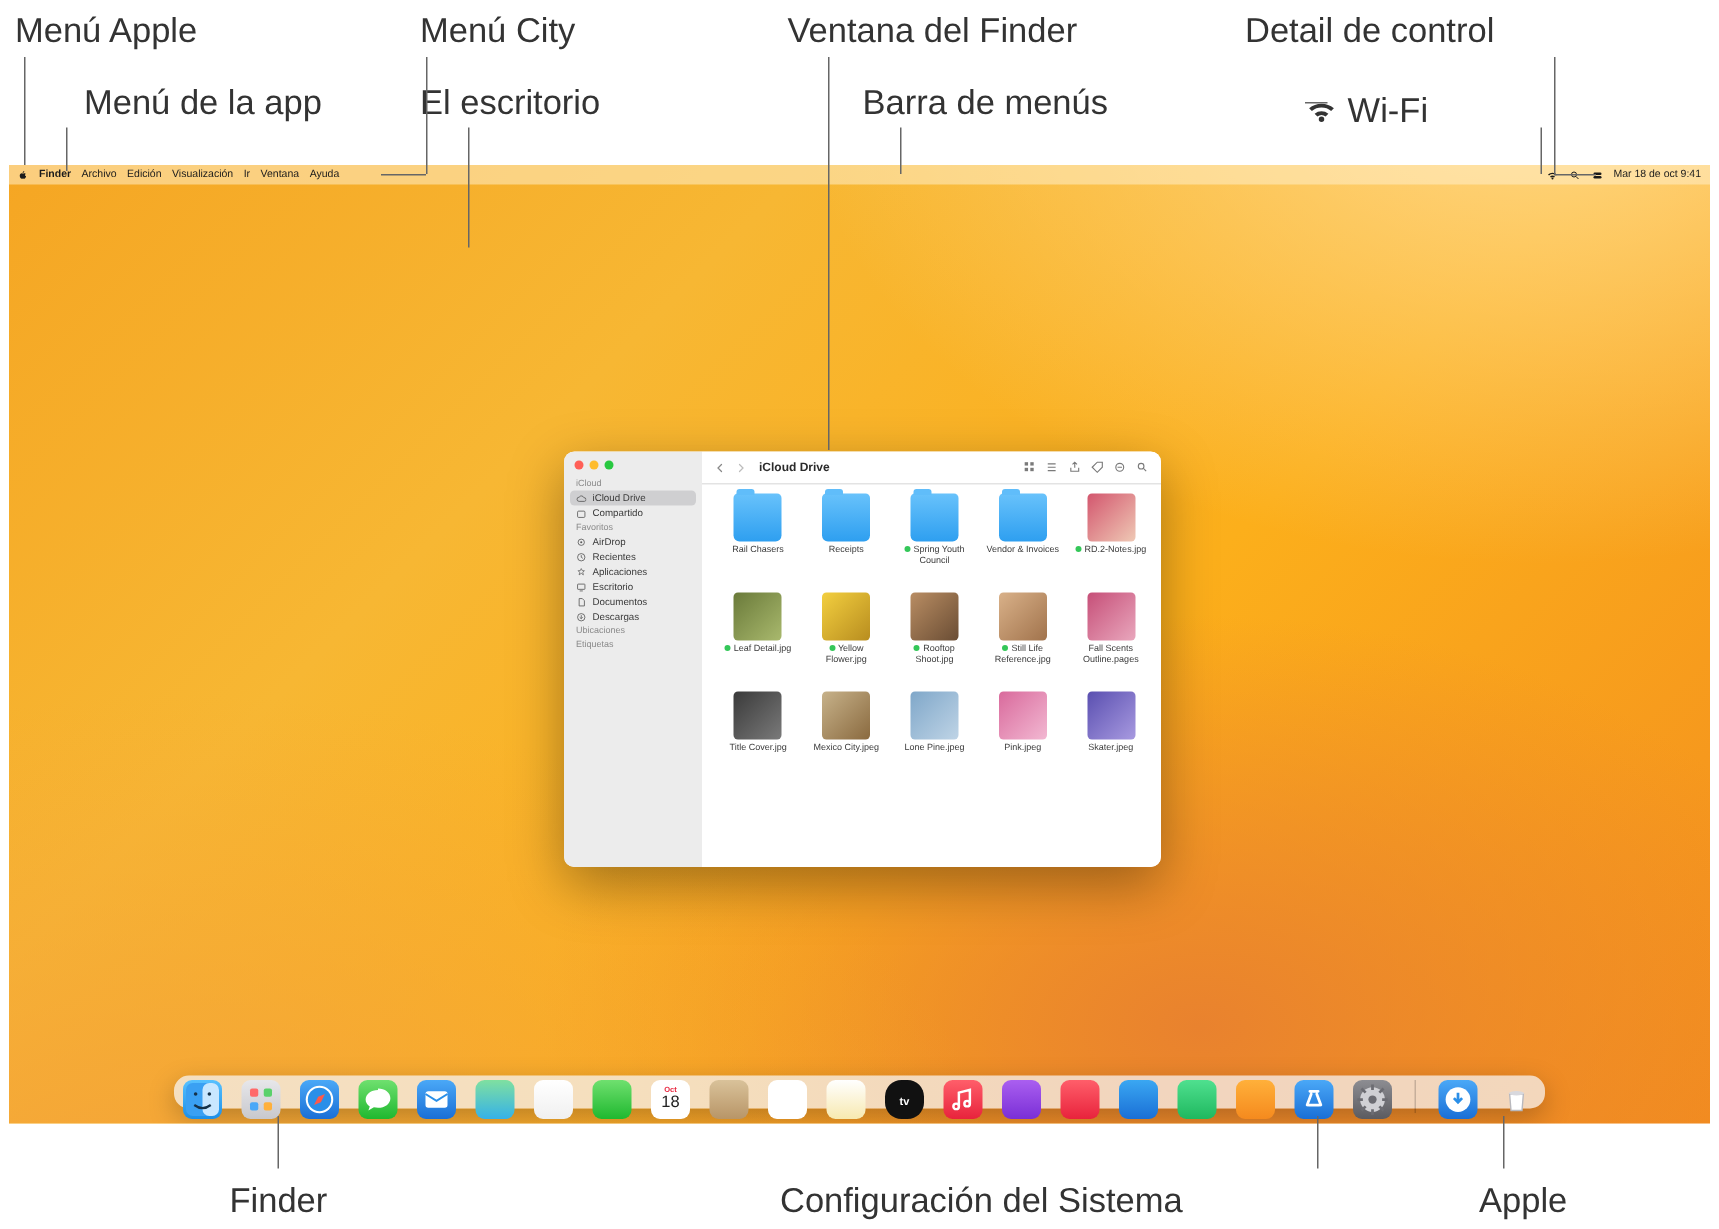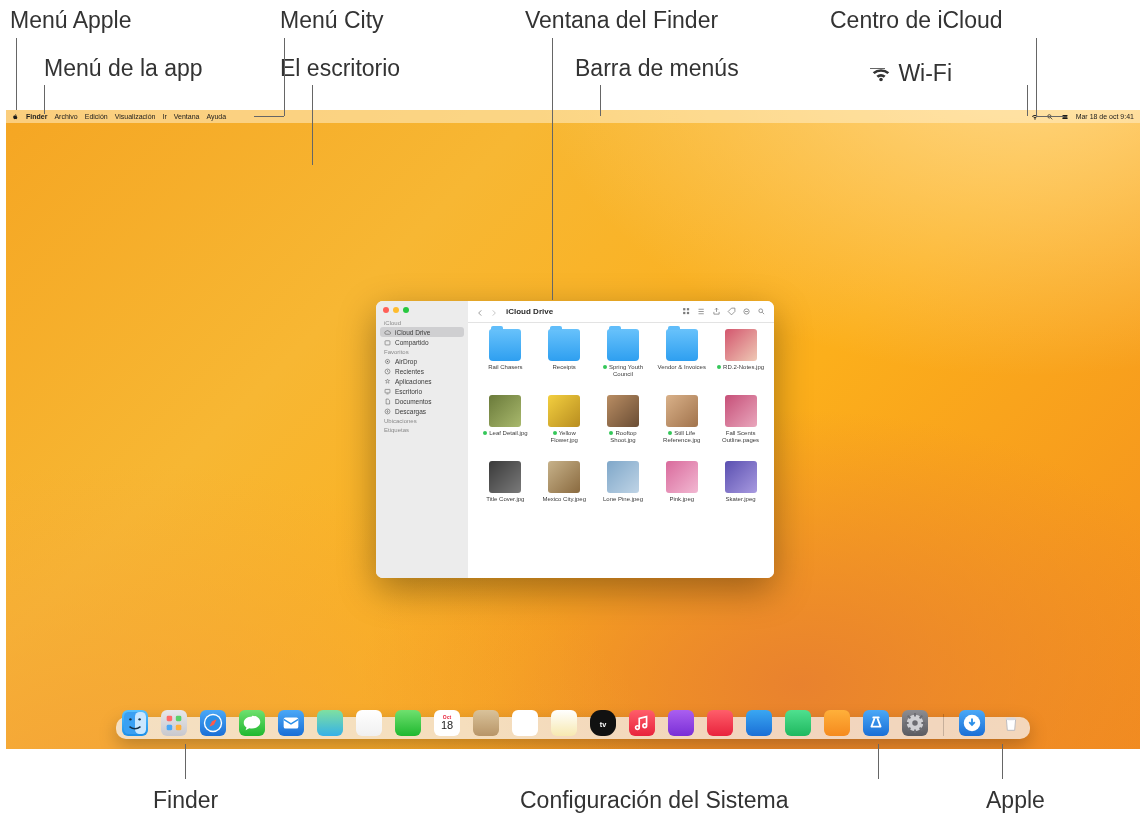--- a/index.html
+++ b/index.html
@@ -108,21 +108,21 @@
 .file.img .thumb { background:linear-gradient(135deg,#c9a27a,#8f6a46); }
 .file .cap { line-height:1.15; max-width:50px; }
 .file .dot { display:inline-block; width:4px; height:4px; border-radius:50%; background:#34c759; margin-right:2px; vertical-align:middle;}
 
 
 .dock {
   position:absolute; bottom:10px; left:50%; transform:translateX(-50%);
   height:22px; padding:3px 6px;
   background:rgba(244,244,246,0.72);
   border-radius:10px;
-  display:flex; align-items:flex-end; gap:13px;
+  display:flex; align-items:flex-start; gap:13px;
   box-shadow:0 6px 18px rgba(0,0,0,0.25);
 }
 .dock .dicon { width:26px; height:26px; border-radius:6px; display:flex; align-items:center; justify-content:center; }
 .dock .dicon svg { width:22px; height:22px; }
 .dock .sep { width:1px; height:22px; background:rgba(0,0,0,0.18); margin:0 2px; }
 
 
 .callouts-bottom {
   position:absolute; bottom:0; left:0; width:100%; height:70px;
 }
@@ -132,26 +132,26 @@
   position:absolute; background:#666; z-index:20;
 }
 .leader.h { height:1px; }
 .leader.v { width:1px; }
 </style>
 </head>
 <body>
 
 <div class="callouts-top">
   <div class="callout-label" style="left:10px; top:7px;">Menú Apple</div>
-  <div class="callout-label" style="left:44px; top:55px;">Menú de la app</div>
+  <div class="callout-label" style="left:56px; top:55px;">Menú de la app</div>
   <div class="callout-label" style="left:280px; top:7px;">Menú City</div>
   <div class="callout-label" style="left:280px; top:55px;">El escritorio</div>
   <div class="callout-label" style="left:525px; top:7px;">Ventana del Finder</div>
   <div class="callout-label" style="left:575px; top:55px;">Barra de menús</div>
-  <div class="callout-label" style="left:830px; top:7px;">Centro de iCloud</div>
+  <div class="callout-label" style="left:830px; top:7px;">Detail de control</div>
   <div class="callout-label" style="left:870px; top:60px;">
     <svg width="22" height="22" viewBox="0 0 24 24" style="vertical-align:-4px">
         <path d="M12 20a2 2 0 100-4 2 2 0 000 4zm-5-6a8 8 0 0110 0l-2 2a5 5 0 00-6 0zm-4-4a14 14 0 0118 0l-2 2a11 11 0 00-14 0z" fill="#333"></path>
       </svg>
     <span>Wi-Fi</span>
   </div>
 </div>
 
 <div class="leader v" style="left:16px; top:38px; height:72px;"></div>
 <div class="leader v" style="left:44px; top:85px; height:29px;"></div>

